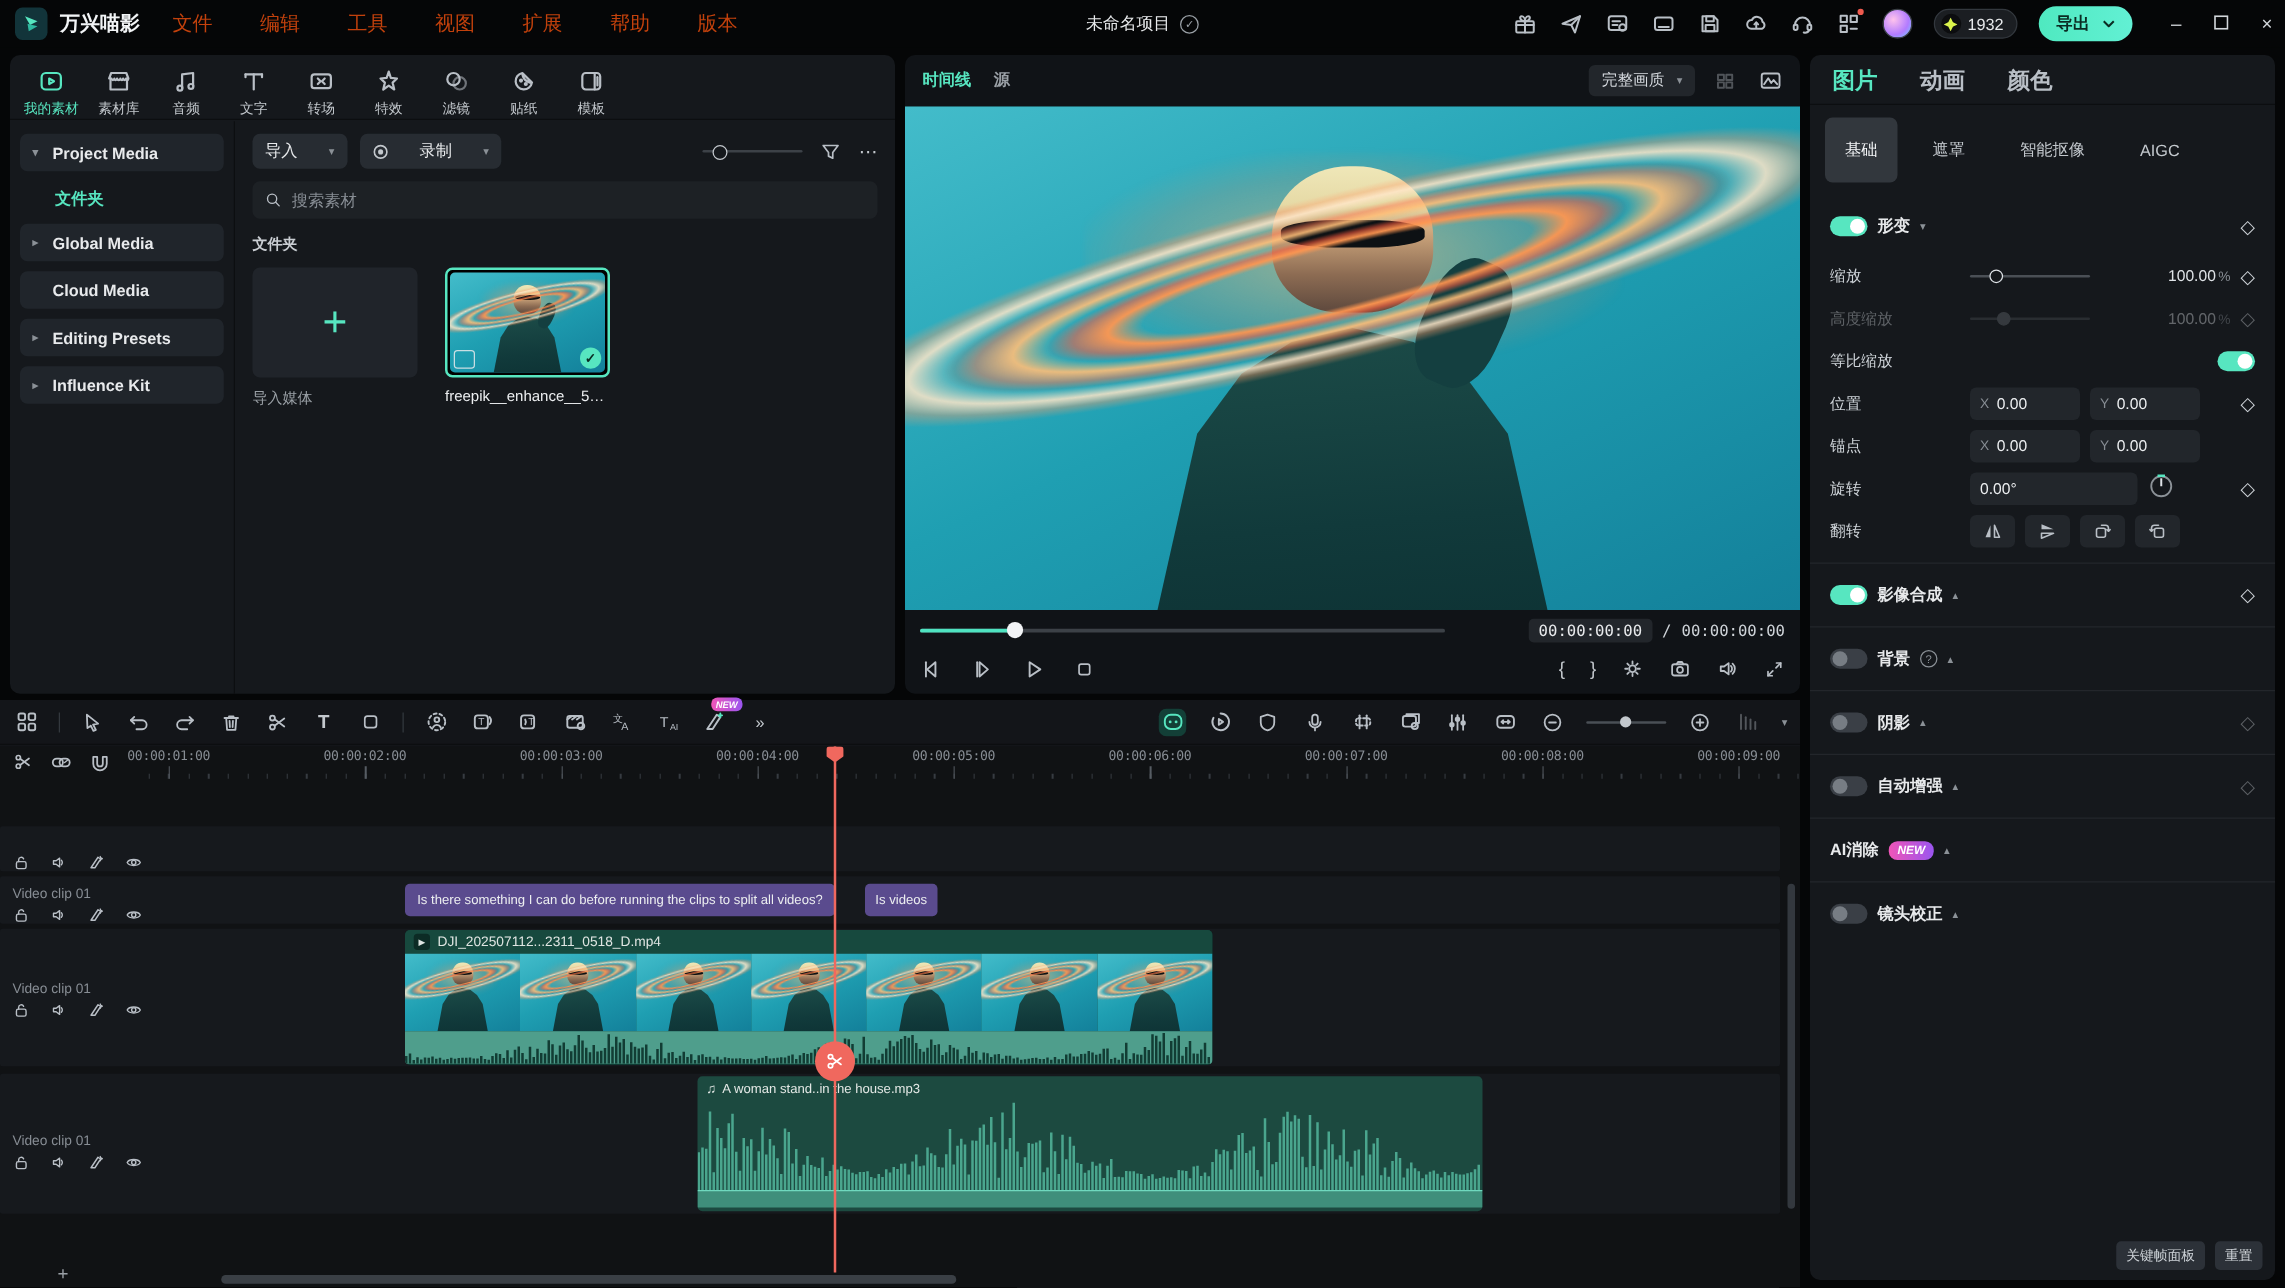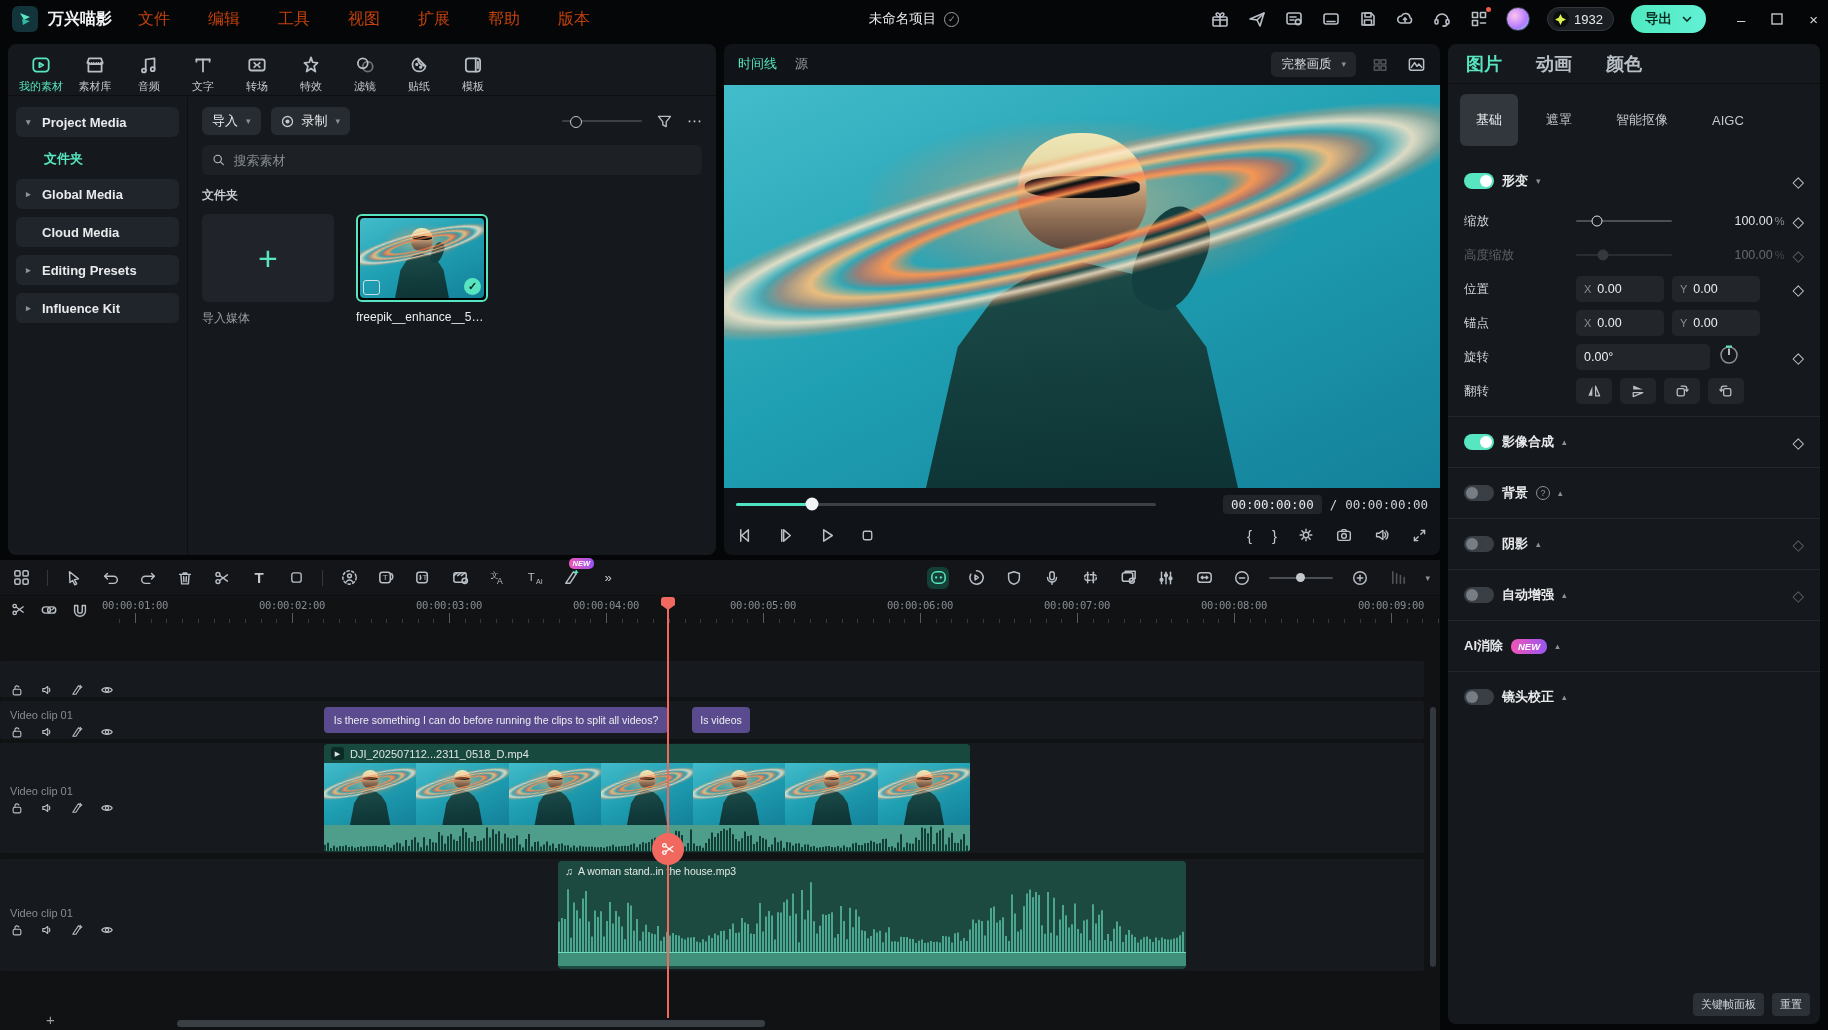--- a/index.html
+++ b/index.html
@@ -52,21 +52,21 @@
 
   
   .sidebar{position:absolute;left:0;top:53px;bottom:0;width:180px;padding:10px 8px;border-right:1px solid #0c0e10}
   .side-item{display:flex;align-items:center;gap:8px;height:30px;border-radius:6px;background:#20252b;margin-bottom:8px;padding:0 10px;font-size:13px;font-weight:bold;color:#e8eaec;cursor:pointer}
   .side-item .caret{width:8px}
   .side-sub{height:28px;display:flex;align-items:center;padding-left:28px;font-size:13px;font-weight:bold;color:#57e6c0;margin-bottom:6px;cursor:pointer}
 
   
   .media{position:absolute;left:180px;top:53px;right:0;bottom:0;padding:10px 14px}
   .media-toolbar{display:flex;align-items:center;gap:10px}
-  .btn-dark{display:flex;align-items:center;gap:8px;background:#272c32;border-radius:6px;padding:5px 10px;font-size:13px;color:#e8eaec;cursor:pointer}
+  .btn-dark{display:flex;align-items:center;gap:25px;background:#272c32;border-radius:6px;padding:5px 10px;font-size:13px;color:#e8eaec;cursor:pointer}
   .mt-right{margin-left:auto;display:flex;align-items:center;gap:14px}
   .mini-slider{width:80px;height:2px;background:#3c4147;border-radius:1px;position:relative}
   .mini-slider::before{content:"";position:absolute;left:8px;top:-4px;width:10px;height:10px;border:1.6px solid #c3c8cd;border-radius:50%;background:#15181c}
   .search{margin-top:10px;display:flex;align-items:center;gap:8px;background:#1d2125;border-radius:6px;height:30px;padding:0 10px}
   .search input{background:transparent;border:none;outline:none;color:#e8eaec;font-size:13px;width:100%;font-family:"Liberation Sans",sans-serif}
   .search input::placeholder{color:#878d94}
   .media-section{margin-top:12px;font-size:12px;font-weight:bold;color:#c9cdd2}
   .tiles{display:flex;gap:22px;margin-top:10px}
   .tile{width:132px}
   .tile .thumb{width:132px;height:88px;border-radius:6px;background:#20242a;display:flex;align-items:center;justify-content:center;position:relative;cursor:pointer}
@@ -84,21 +84,21 @@
   .art .arm{position:absolute;left:58%;top:30%;width:9%;height:26%;transform:rotate(24deg);background:#143f40;border-radius:40%}
   .art .head{position:absolute;left:50%;top:12%;width:18%;height:29%;transform:translateX(-50%);border-radius:48% 48% 42% 42%;background:linear-gradient(180deg,#efe7b8 0%,#e6daa6 26%,#cfa87e 44%,#8d6c53 74%,#5d483d 100%)}
   .art .glasses{position:absolute;left:50%;top:22.5%;width:16%;height:5.5%;transform:translateX(-50%);background:#0d1114;border-radius:40%}
   .art .rings{position:absolute;left:-24%;top:-6%;width:148%;height:104%;transform:rotate(-14deg);filter:blur(.6px);background:
     radial-gradient(ellipse 27% 10% at 50% 38%, rgba(0,0,0,0) 56%, rgba(255,150,80,.95) 66%, rgba(255,90,60,.55) 76%, rgba(0,0,0,0) 84%),
     radial-gradient(ellipse 36% 14% at 50% 38%, rgba(0,0,0,0) 62%, rgba(255,190,120,.9) 70%, rgba(255,120,80,.5) 78%, rgba(0,0,0,0) 85%),
     radial-gradient(ellipse 45% 18% at 50% 38%, rgba(0,0,0,0) 66%, rgba(255,230,200,.85) 74%, rgba(255,160,110,.38) 81%, rgba(0,0,0,0) 88%)}
 
   
   .pv-header{height:40px;display:flex;align-items:center;padding:0 14px;gap:18px}
-  .pv-tab{font-size:13px;font-weight:normal;color:#9aa0a6;cursor:pointer}
+  .pv-tab{font-size:13px;font-weight:bold;color:#9aa0a6;cursor:pointer}
   .pv-tab.active{color:#57e6c0}
   .pv-right{margin-left:auto;display:flex;align-items:center;gap:16px}
   .quality{display:flex;align-items:center;gap:10px;background:#22262b;border-radius:5px;padding:4px 10px;font-size:12.5px;color:#d6dadf;cursor:pointer}
   .pv-canvas{position:absolute;left:0;top:41px;width:716px;height:403px;background:#000;overflow:hidden}
   .pv-canvas .art{position:absolute;inset:0}
   .seek-row{position:absolute;left:0;top:448px;width:716px;height:24px;display:flex;align-items:center;padding:0 12px;gap:10px}
   .seekbar{position:relative;width:420px;height:3px;border-radius:2px;background:#3c4147}
   .seekbar .fill{position:absolute;left:0;top:0;bottom:0;width:18%;background:#4fe3c1;border-radius:2px}
   .seekbar .knob{position:absolute;left:18%;top:50%;transform:translate(-50%,-50%);width:13px;height:13px;border-radius:50%;background:#f2f4f6}
   .timecode{margin-left:auto;display:flex;align-items:center;gap:8px;font-size:12.5px;color:#e8eaec;font-family:"DejaVu Sans Mono",monospace}
@@ -559,20 +559,25 @@
       <div class="row dim">
         <span class="rlabel">高度缩放</span>
         <span class="slider">
             <span class="sknob" style="left:28%;background:#6a7076;border-color:#6a7076"></span>
           </span>
         <span class="spacer"></span>
         <span class="val"><span>100.00</span><span class="unit">%</span></span>
         <span class="kf">◇</span>
       </div>
 
+      <div class="row">
+        <span class="rlabel">等比缩放</span>
+        <span class="spacer"></span>
+        <span class="pill-toggle on"></span>
+      </div>
 
       <div class="row">
         <span class="rlabel">位置</span>
         <span class="field" style="width:88px">
             <span class="axis">X</span>
             <span>0.00</span>
           </span>
         <span class="field" style="width:88px">
             <span class="axis">Y</span>
             <span>0.00</span>

